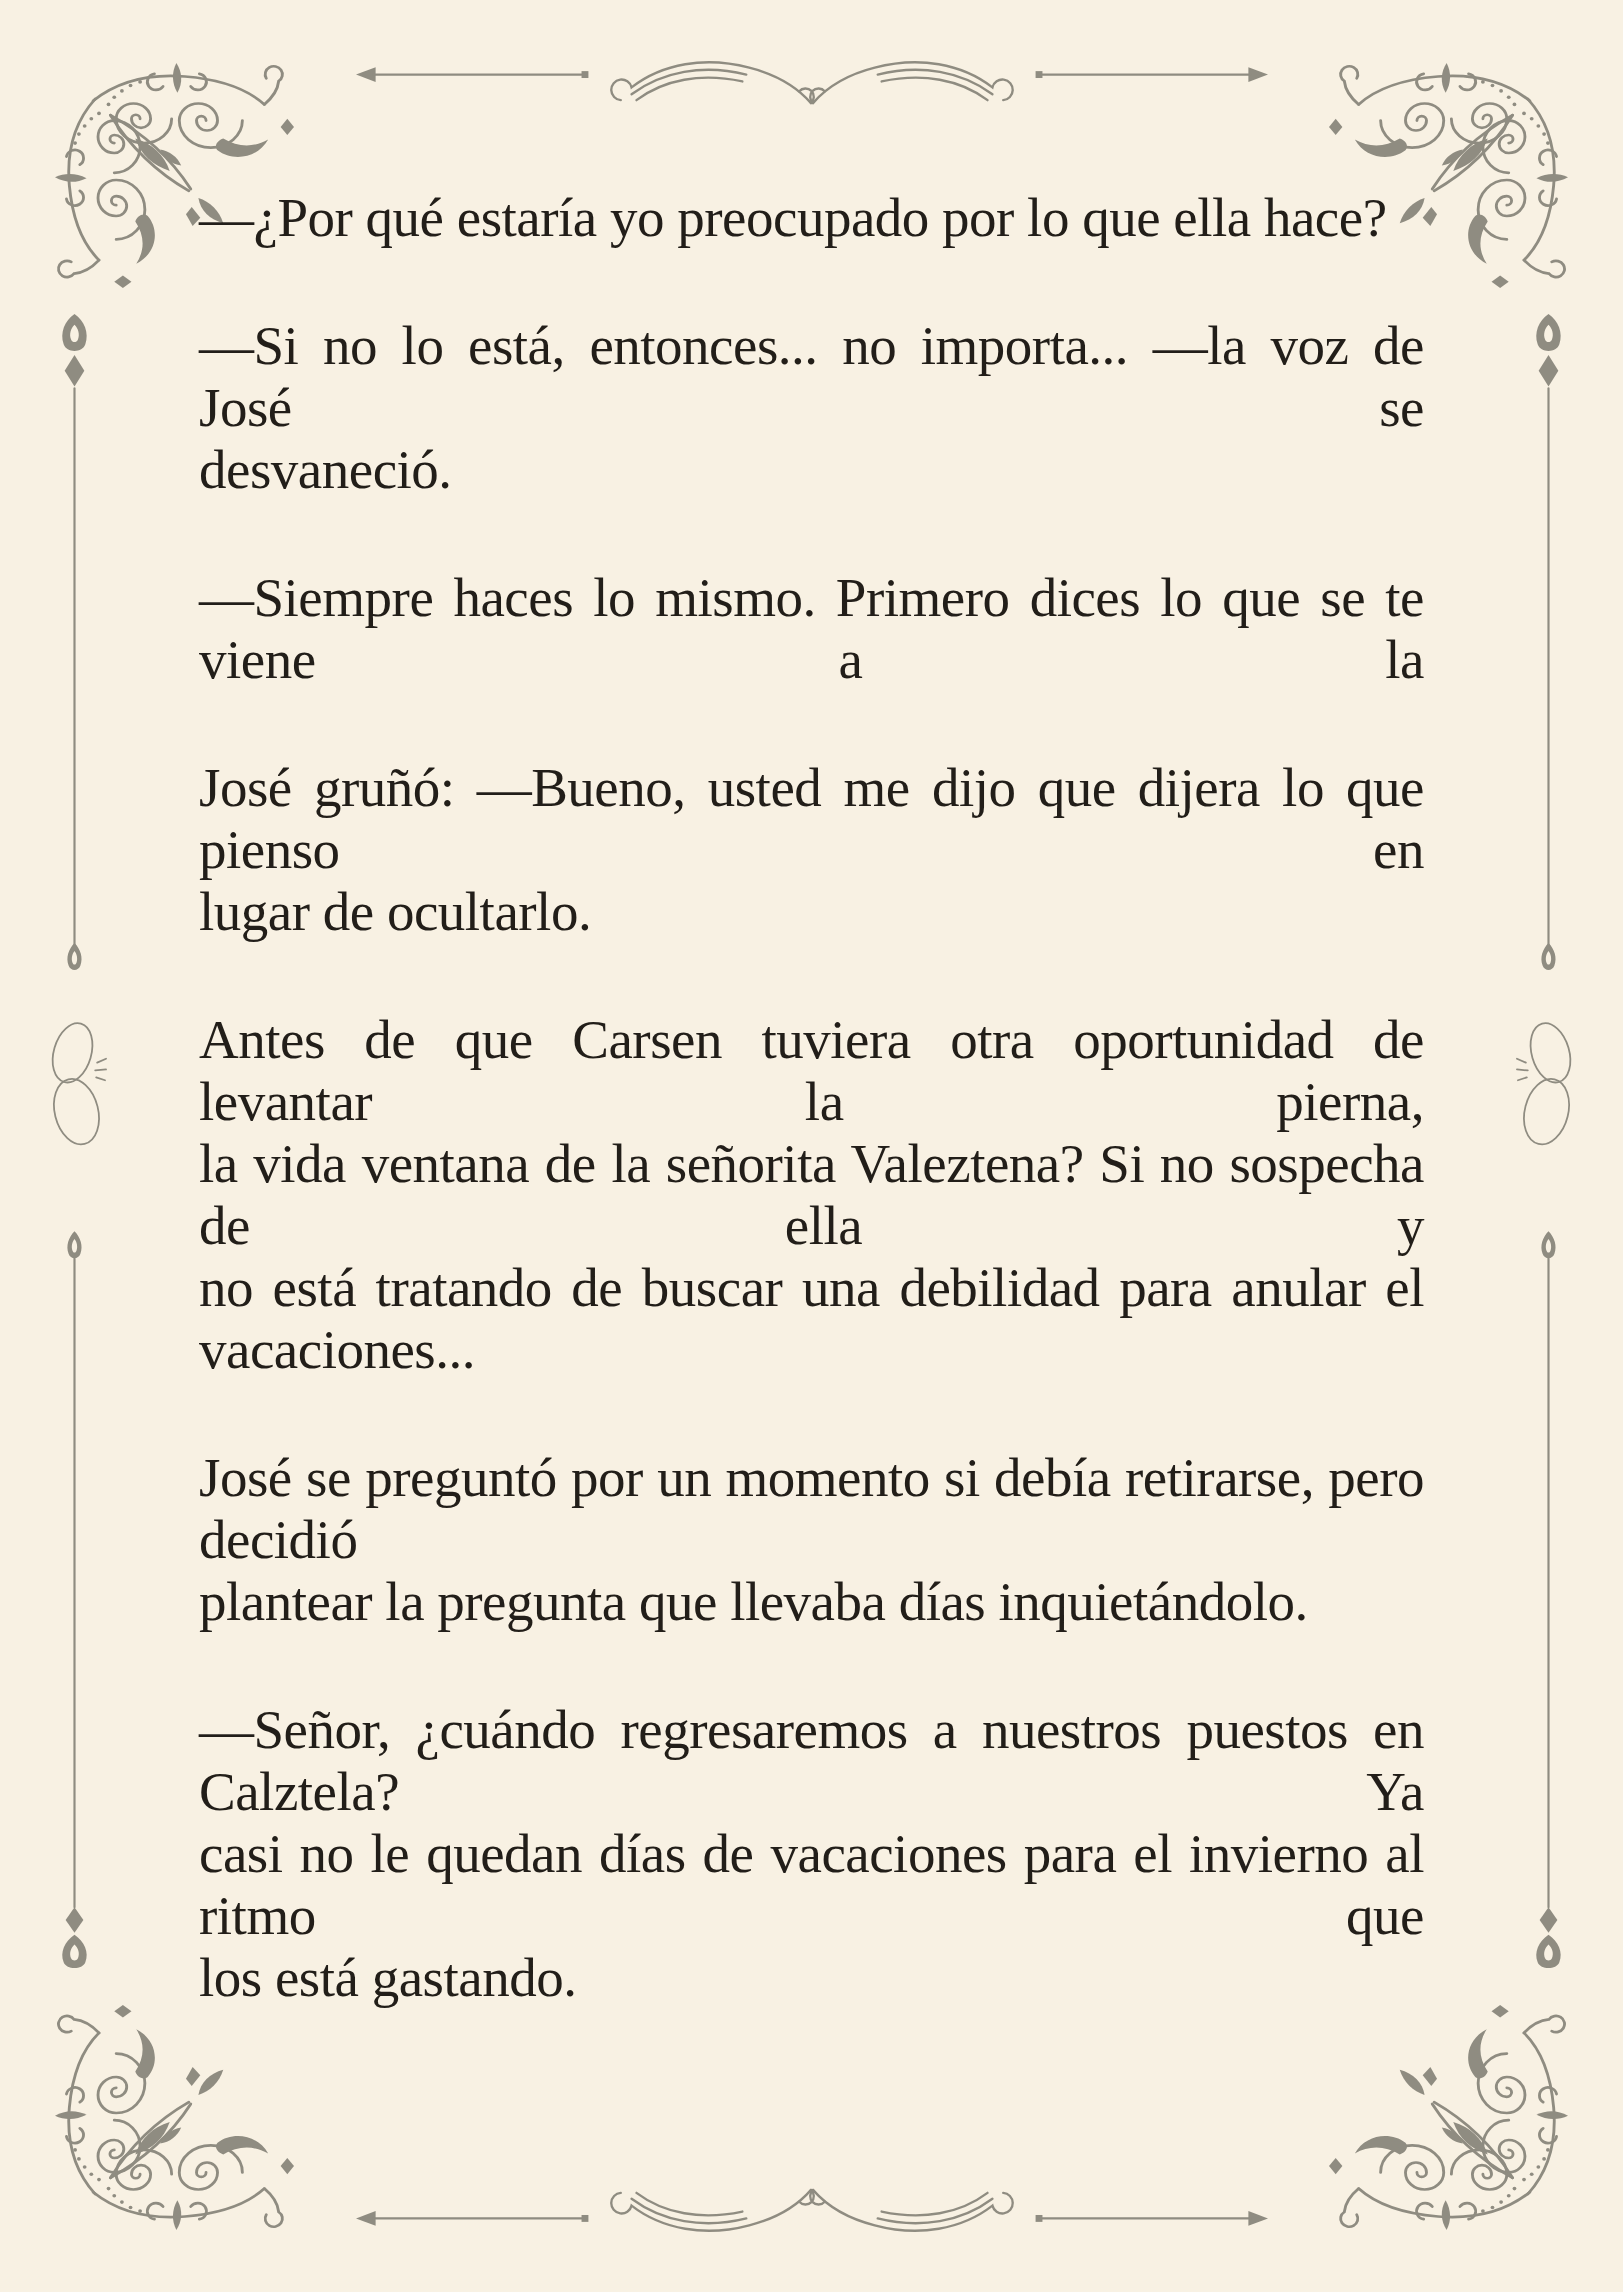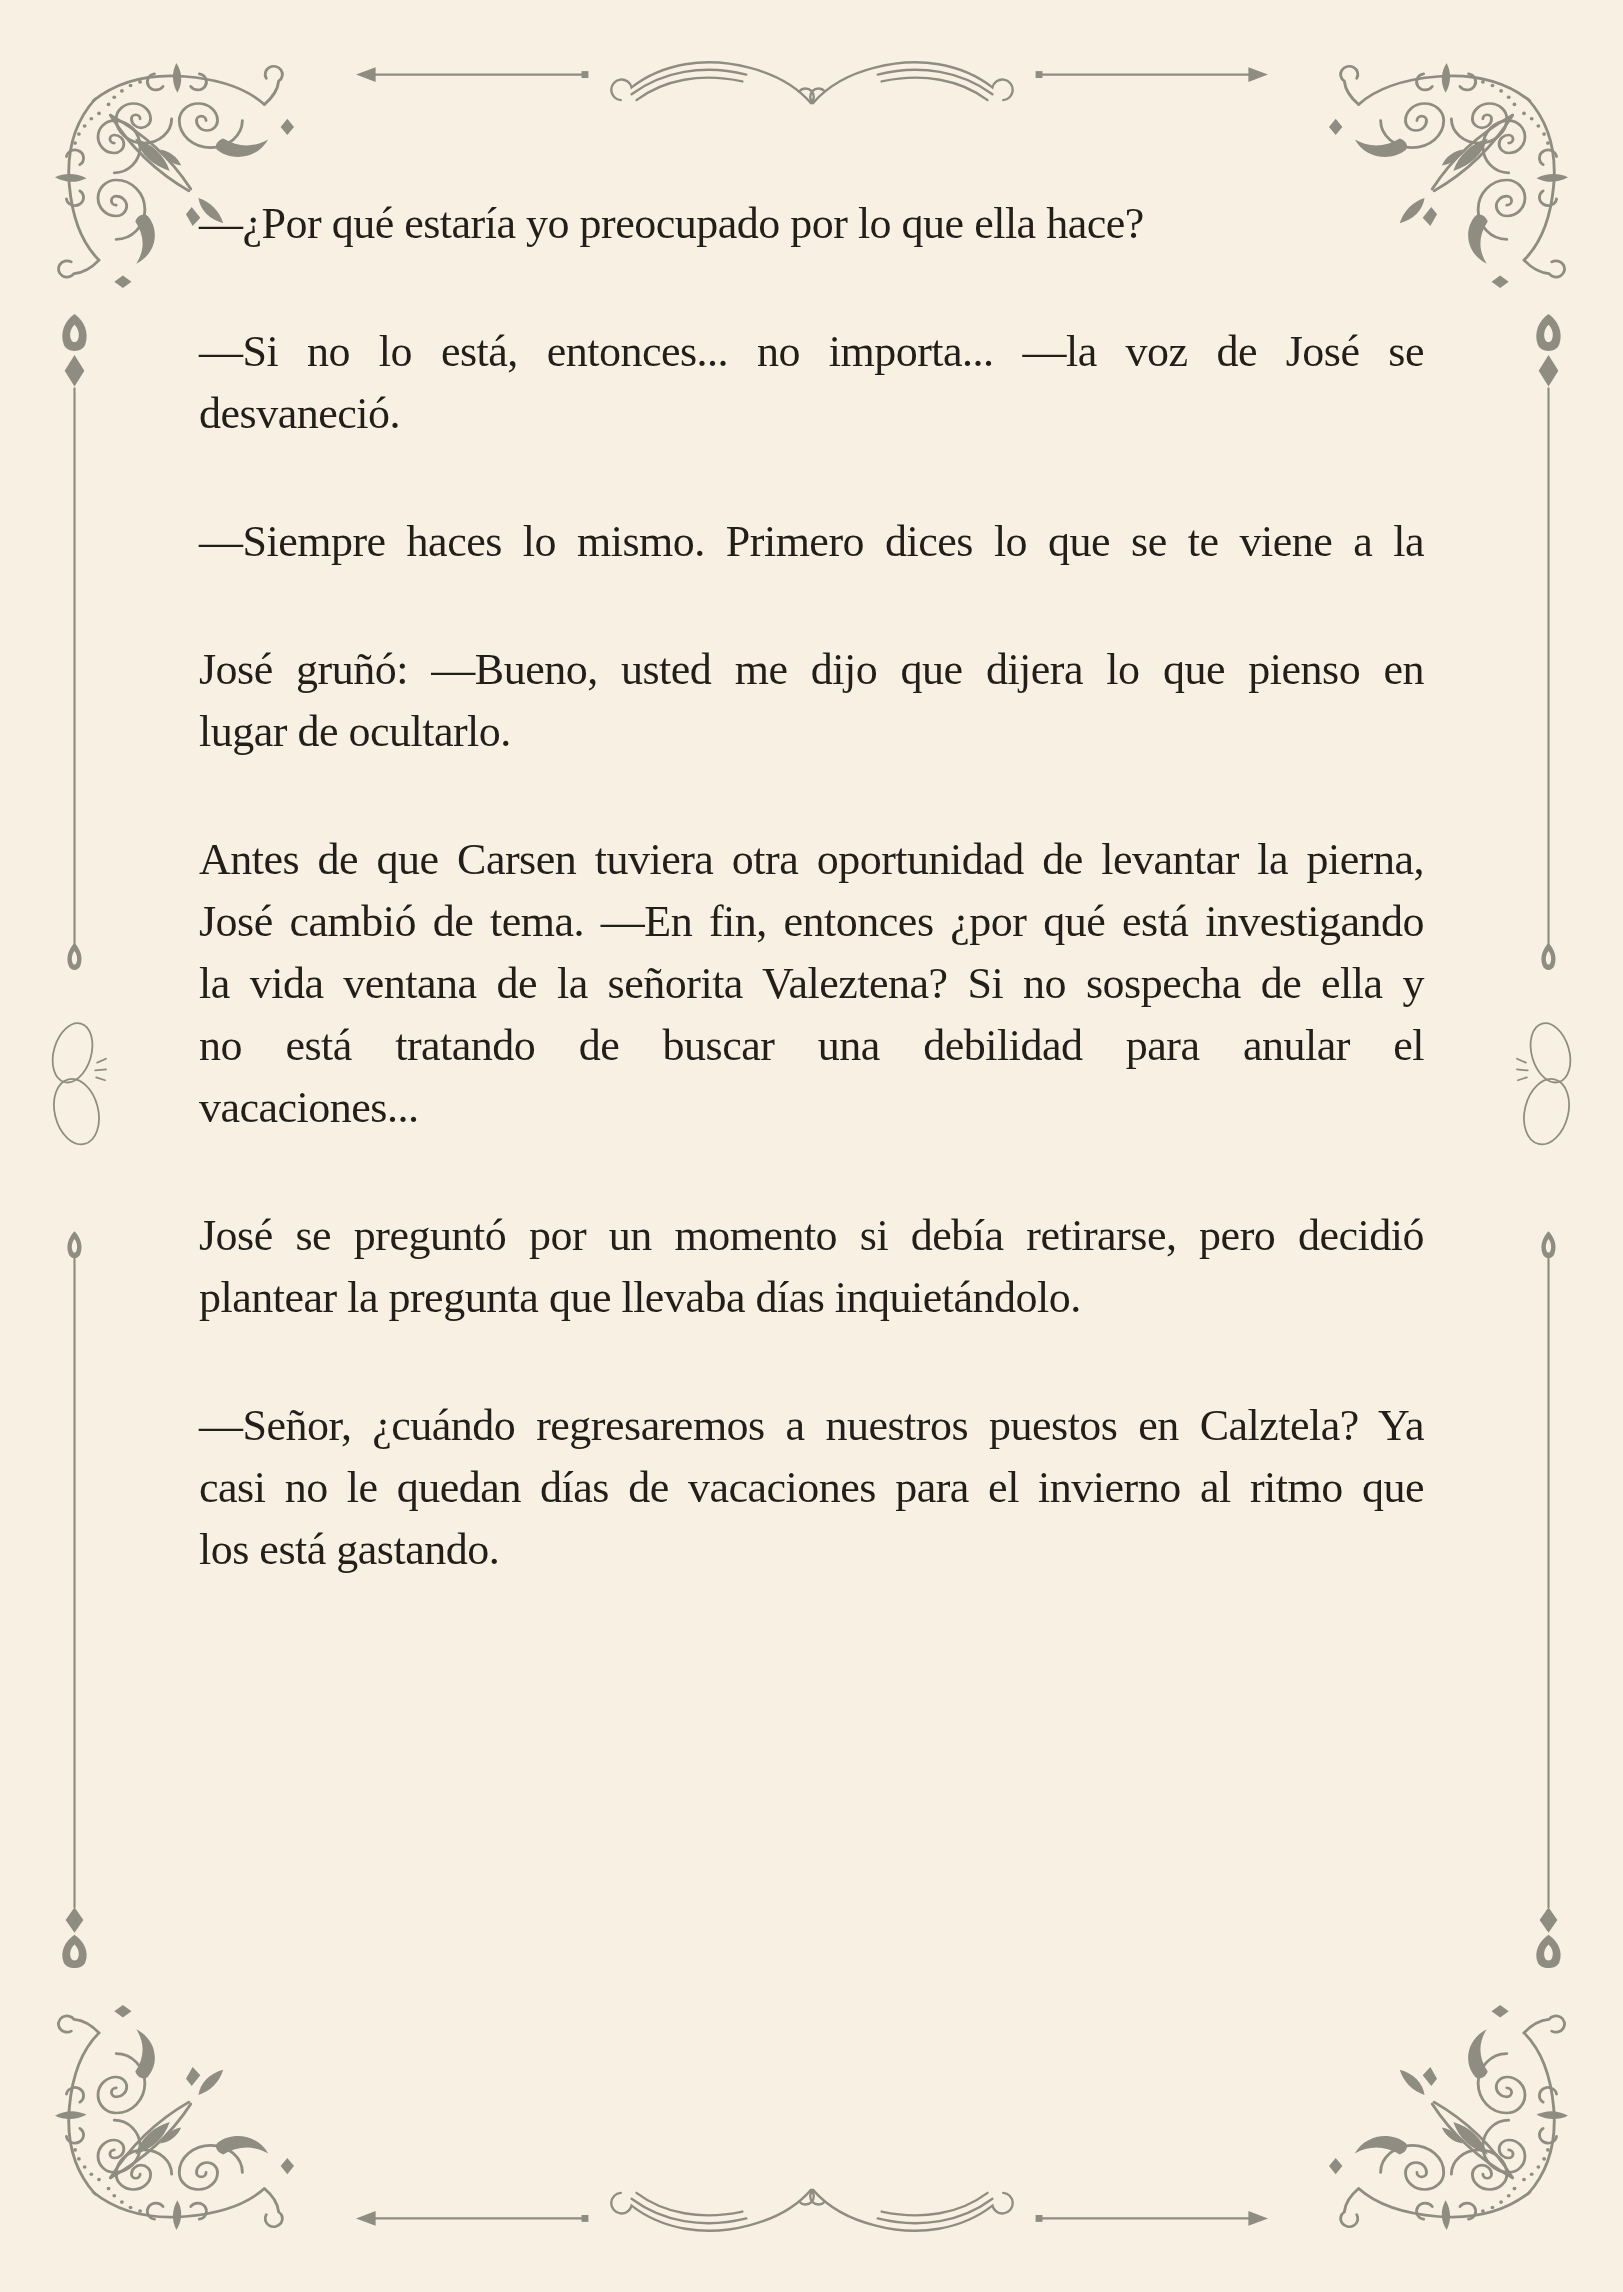--- a/index.html
+++ b/index.html
@@ -31,23 +31,23 @@
   .corner-bl{left:55px;bottom:63px;transform:scaleY(-1);}
   .corner-br{right:55px;bottom:63px;transform:scale(-1,-1);}
   .divider{left:356px;width:912px;height:63px;}
   .divider-top{top:47px;}
   .divider-bottom{top:2183px;transform:scaleY(-1);}
   .side{top:312px;width:69px;height:1658px;}
   .side-left{left:40px;}
   .side-right{left:1514px;transform:scaleX(-1);}
   
   .text-block{
-    position:absolute;left:199px;top:193px;width:1225px;
+    position:absolute;left:199px;top:187px;width:1225px;
     color:var(--ink);
-    font-size:44px;line-height:62px;
+    font-size:55px;line-height:62px;
     letter-spacing:-0.5px;
   }
   .para{margin:0;}
   .para + .para{margin-top:66px;}
   .line{text-align:justify;text-align-last:justify;}
   .line.last{text-align-last:left;}
 </style>
 </head>
 <body>
 
@@ -152,21 +152,20 @@
       </div>
       <div class="para">
         <div class="line">—Siempre haces lo mismo. Primero dices lo que se te viene a la</div>
       </div>
       <div class="para">
         <div class="line">José gruñó: —Bueno, usted me dijo que dijera lo que pienso en</div>
         <div class="line last">lugar de ocultarlo.</div>
       </div>
       <div class="para">
         <div class="line">Antes de que Carsen tuviera otra oportunidad de levantar la pierna,</div>
-        <div class="line">José cambió de tema. —En fin, entonces ¿por qué está investigando</div>
         <div class="line">la vida ventana de la señorita Valeztena? Si no sospecha de ella y</div>
         <div class="line">no está tratando de buscar una debilidad para anular el</div>
         <div class="line last">vacaciones...</div>
       </div>
       <div class="para">
         <div class="line">José se preguntó por un momento si debía retirarse, pero decidió</div>
         <div class="line last">plantear la pregunta que llevaba días inquietándolo.</div>
       </div>
       <div class="para">
         <div class="line">—Señor, ¿cuándo regresaremos a nuestros puestos en Calztela? Ya</div>

